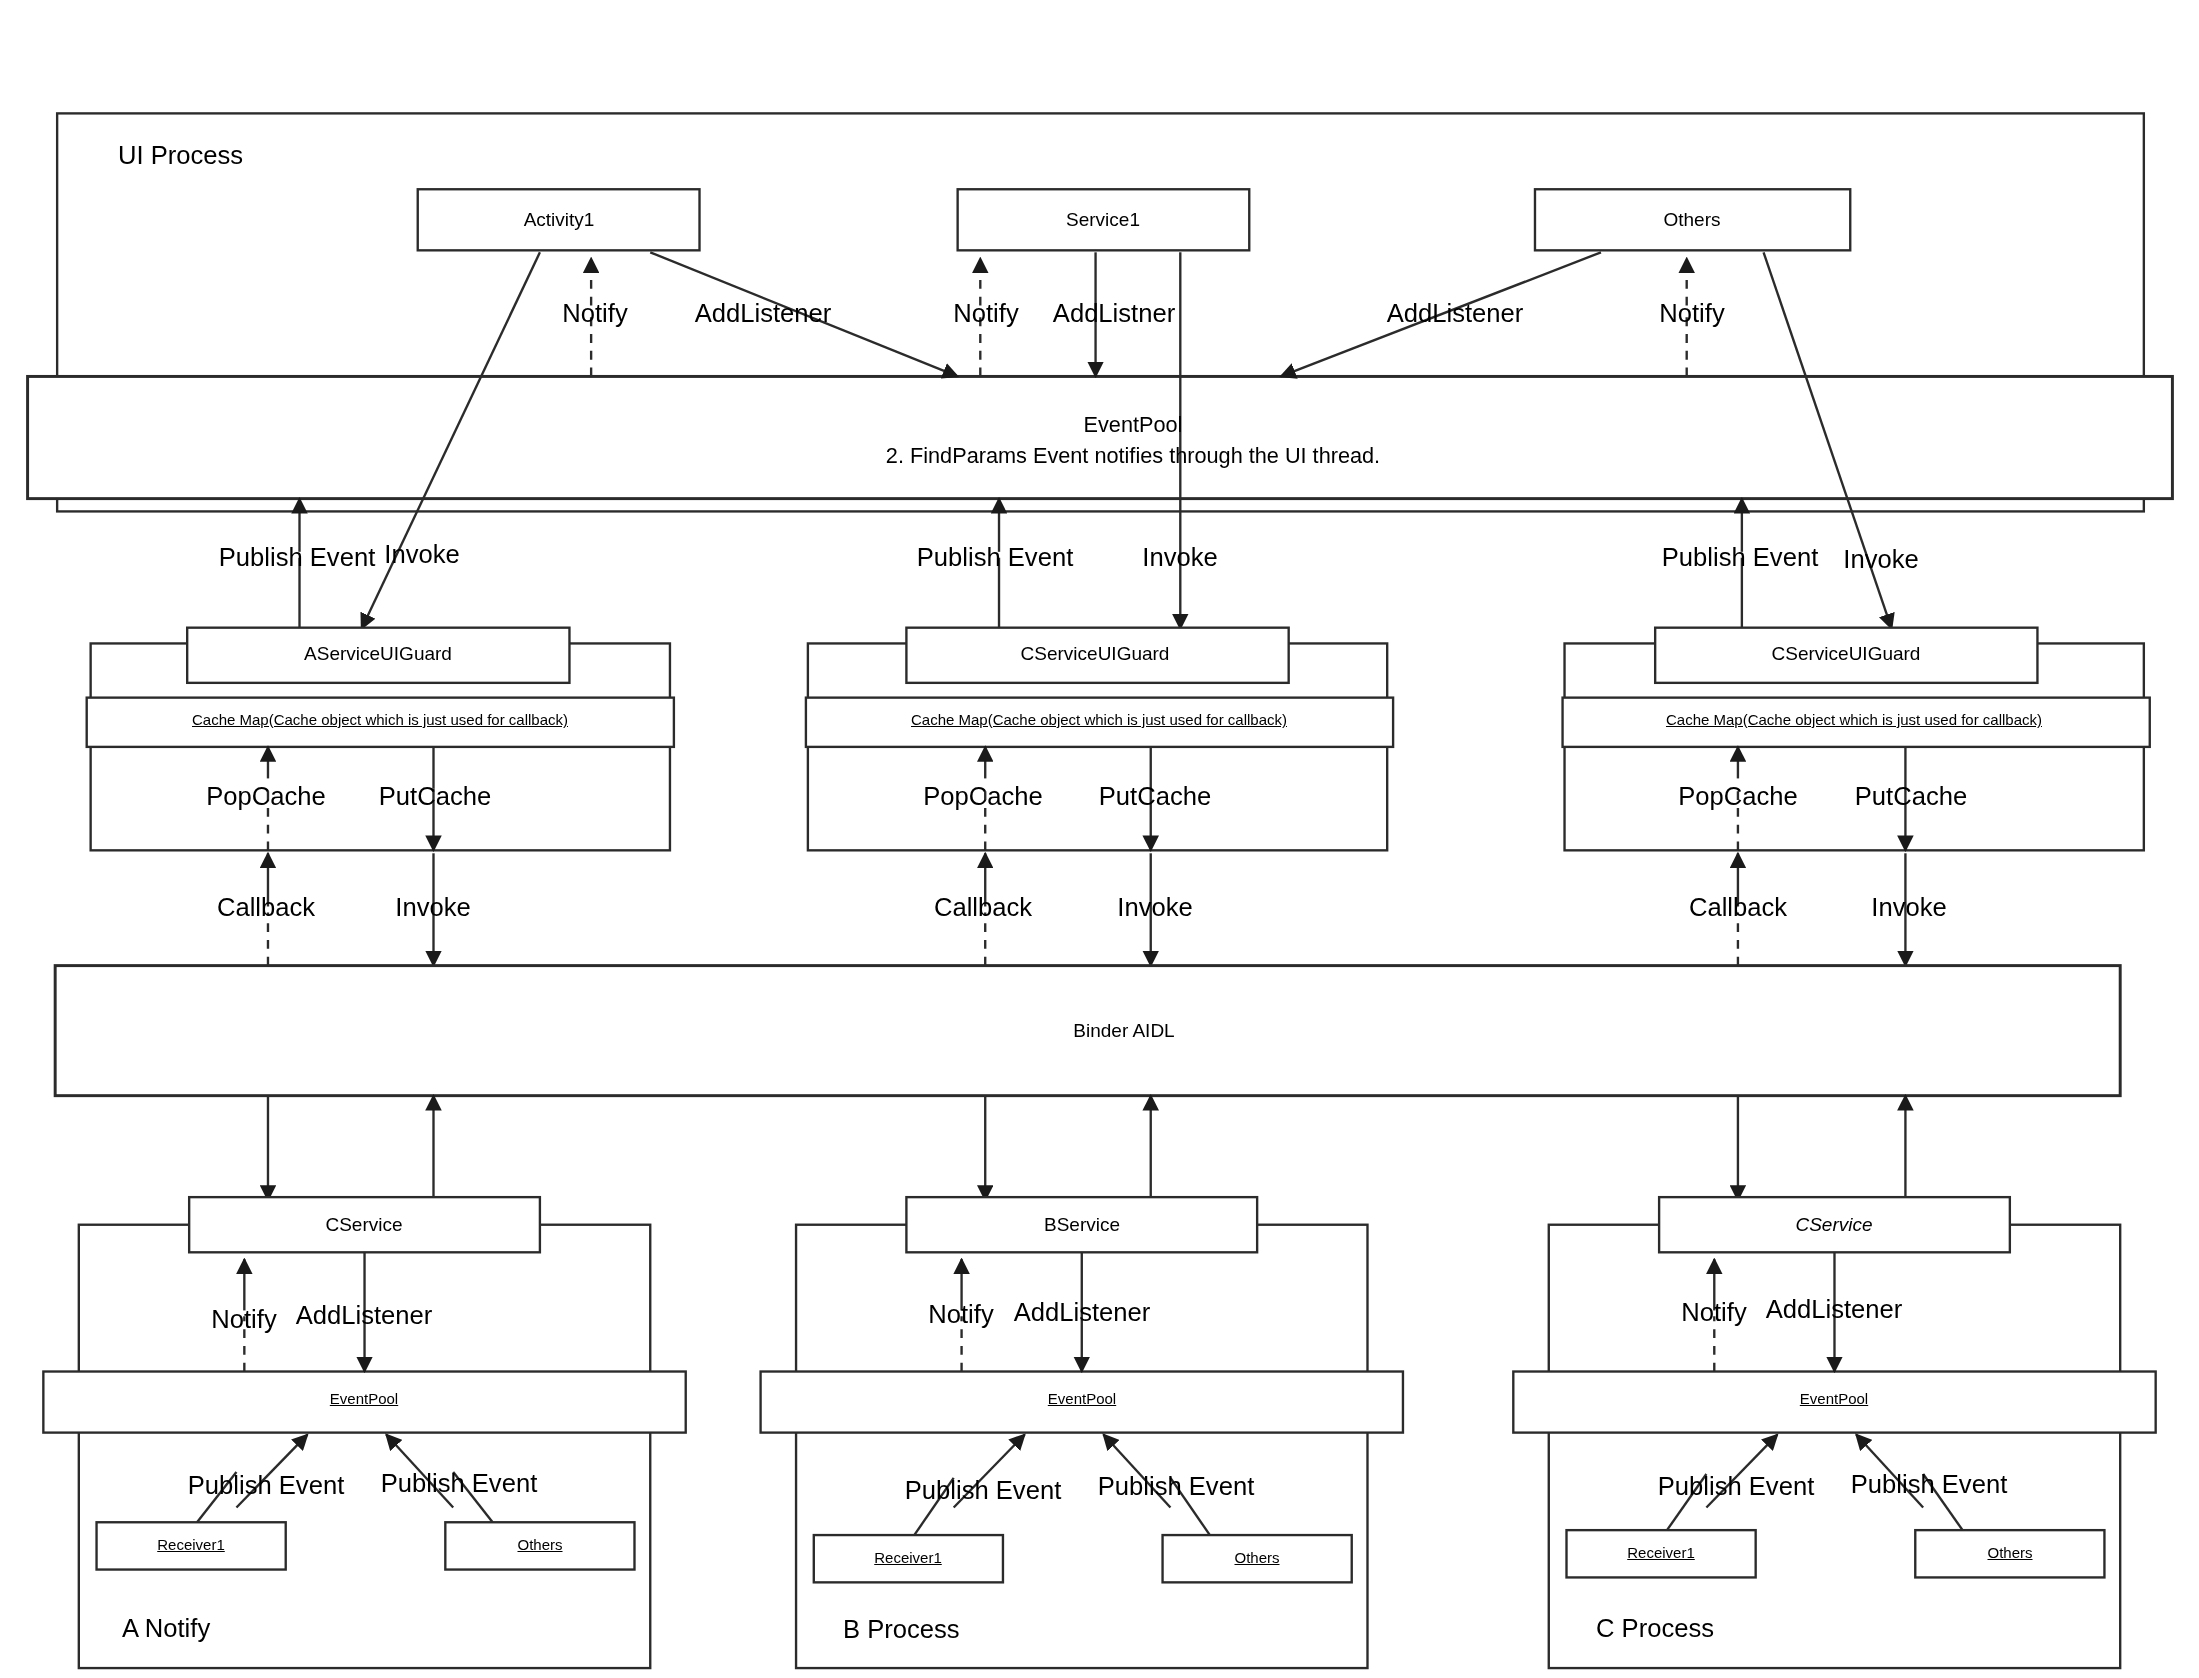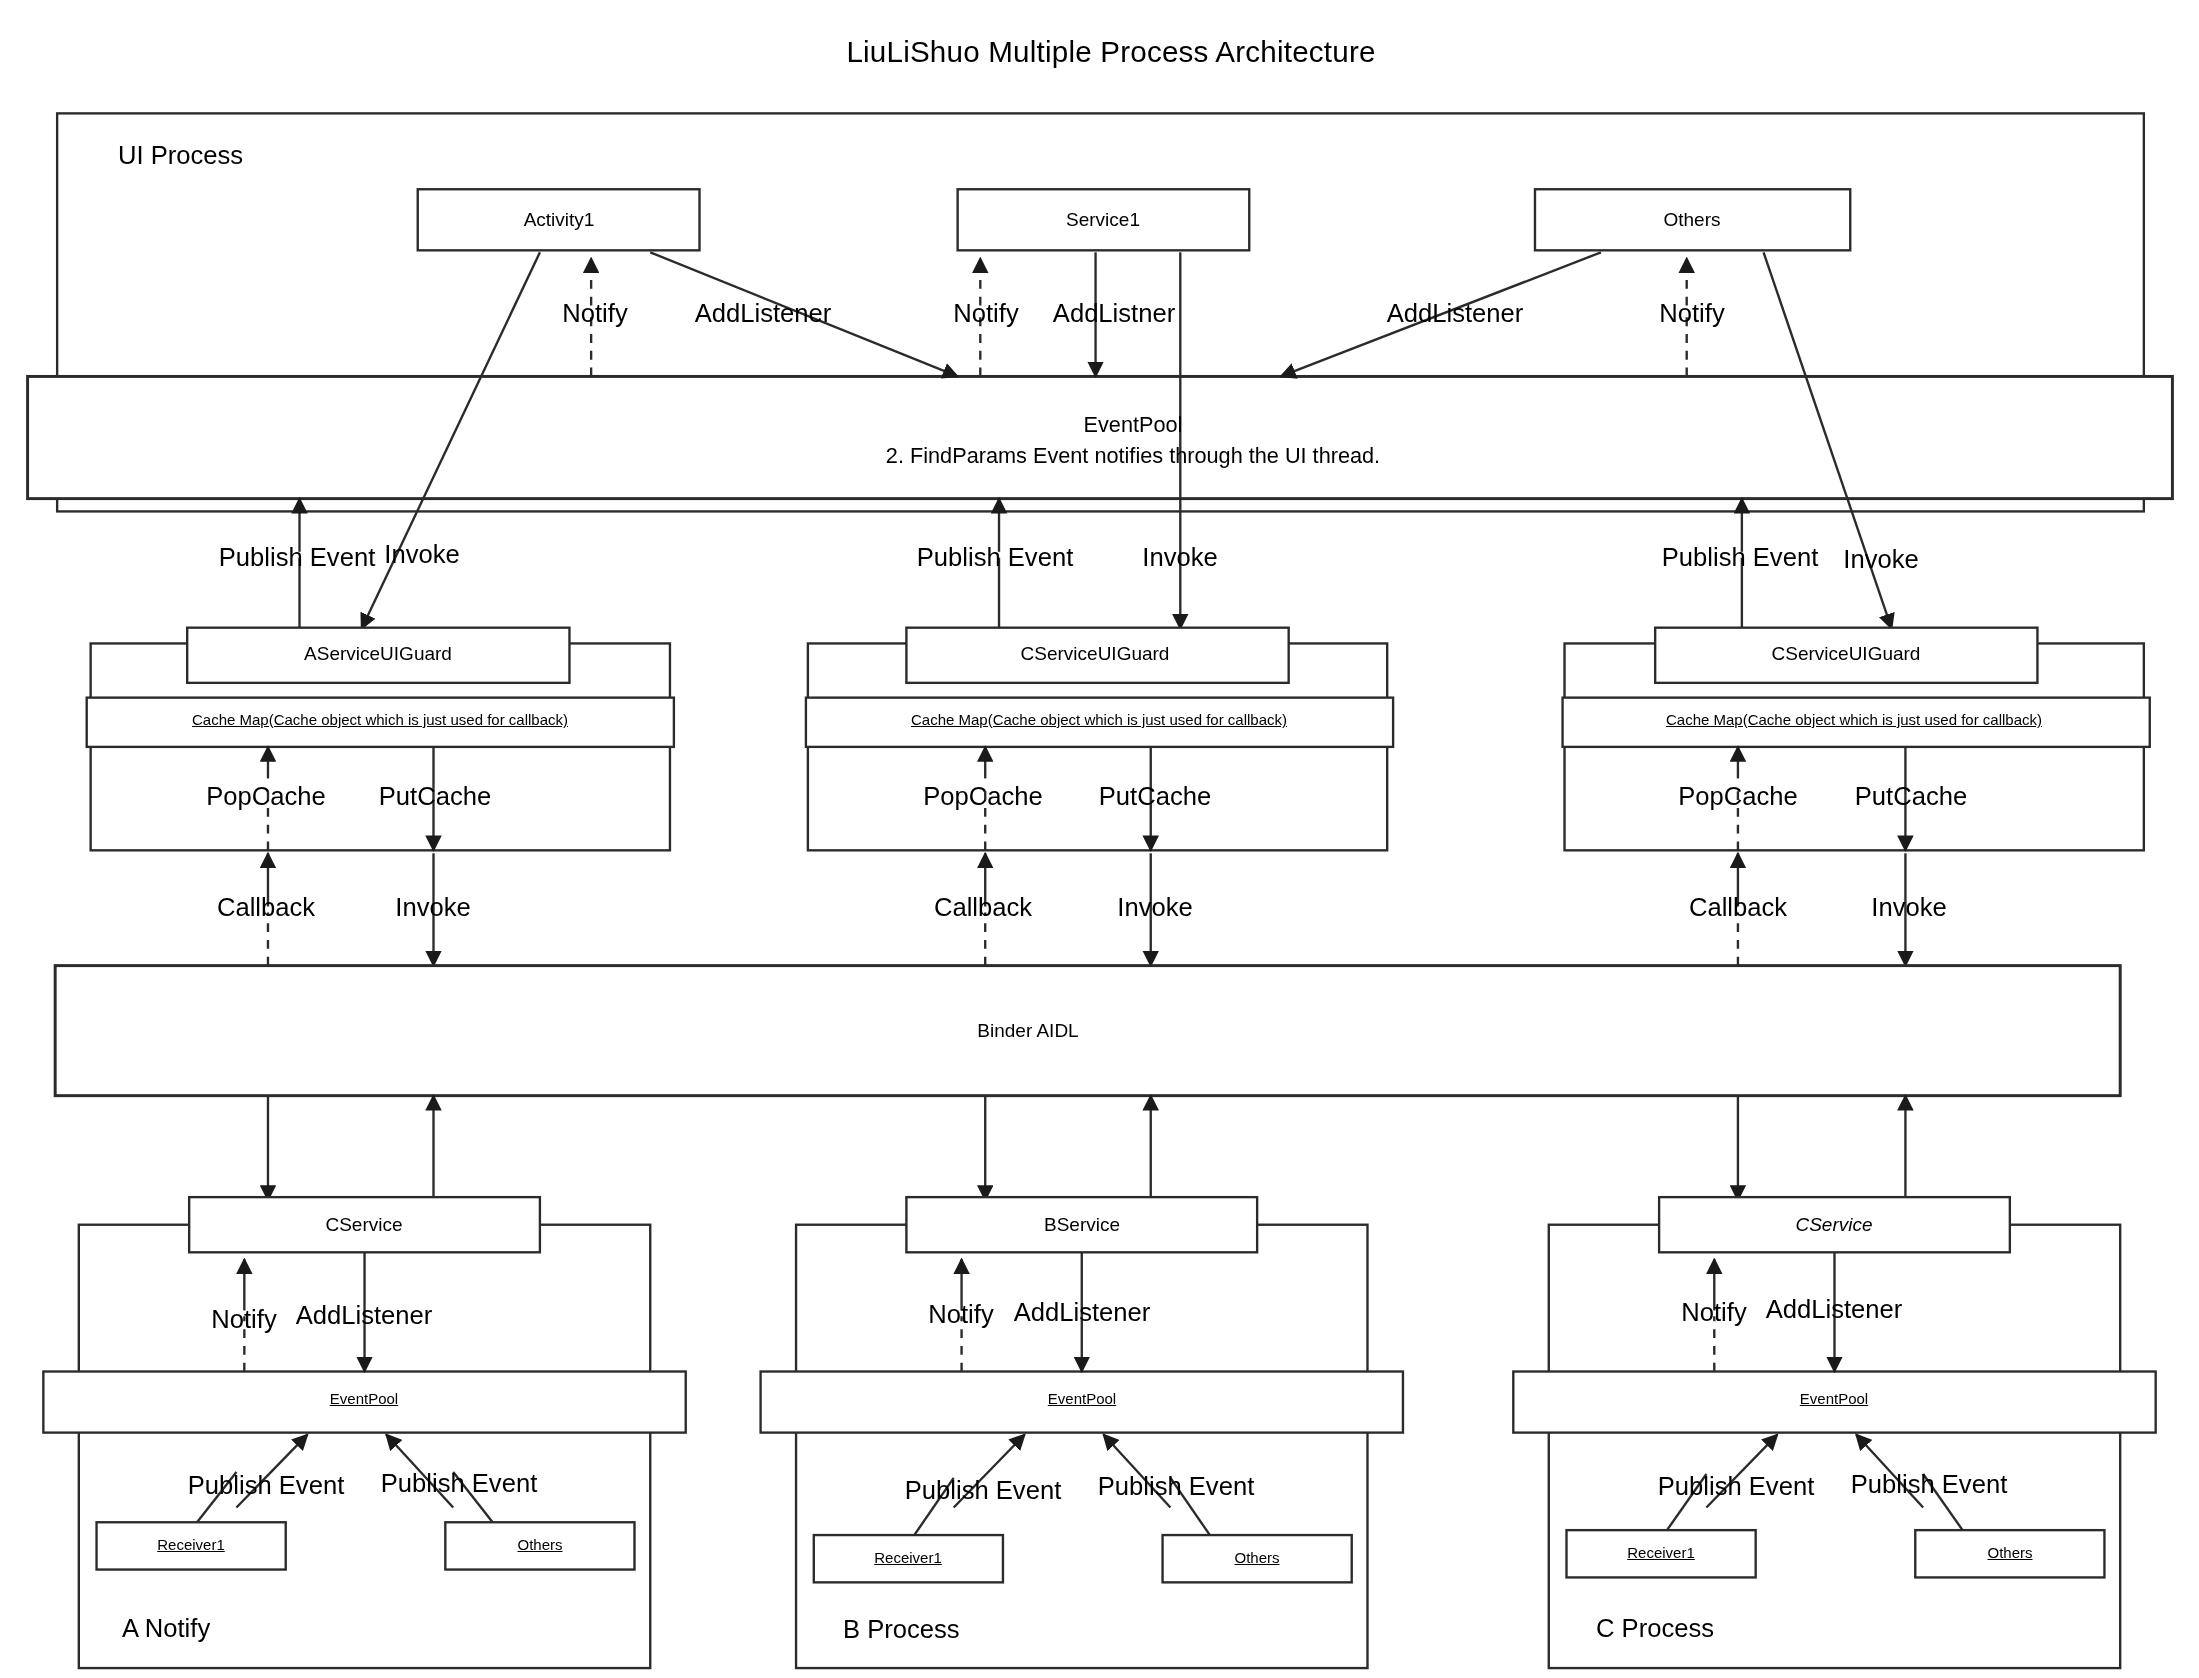--- a/index.html
+++ b/index.html
@@ -188,21 +188,20 @@
       <line x1="1732" y1="1530" x2="1804" y2="1456" marker-end="url(#arrow)"></line>
       <line x1="1952" y1="1530" x2="1884" y2="1456" marker-end="url(#arrow)"></line>
       <rect x="1590" y="1553" width="192" height="48" fill="#fff"></rect>
       <rect x="1944" y="1553" width="192" height="48" fill="#fff"></rect>
       <line x1="1732" y1="1496" x2="1692" y2="1553"></line>
       <line x1="1952" y1="1496" x2="1992" y2="1553"></line>
 
     </g>
   </svg>
 
-  <div class="lbl title ctr" style="left:1111px; top:37px;">LiuLiShuo Multiple Process Architecture</div>
 
   <div class="lbl processlabel" style="left:118px; top:143px;">UI Process</div>
 
   <div class="lbl boxlabel ctr" style="left:559px; top:210px;">Activity1</div>
   <div class="lbl boxlabel ctr" style="left:1103px; top:210px;">Service1</div>
   <div class="lbl boxlabel ctr" style="left:1692px; top:210px;">Others</div>
 
   <div class="lbl edgelabel ctr" style="left:595px; top:301px;">Notify</div>
   <div class="lbl edgelabel ctr" style="left:763px; top:301px;">AddListener</div>
   <div class="lbl edgelabel ctr" style="left:986px; top:301px;">Notify</div>
@@ -235,21 +234,21 @@
 
   <div class="lbl edgelabel ctr" style="left:1740px; top:545px;">Publish Event</div>
   <div class="lbl edgelabel ctr" style="left:1881px; top:547px;">Invoke</div>
   <div class="lbl boxlabel ctr" style="left:1846px; top:644px;">CServiceUIGuard</div>
   <div class="lbl smallbox ctr" style="left:1854px; top:712px;">Cache Map(Cache object which is just used for callback)</div>
   <div class="lbl edgelabel ctr" style="left:1738px; top:784px;">PopCache</div>
   <div class="lbl edgelabel ctr" style="left:1911px; top:784px;">PutCache</div>
   <div class="lbl edgelabel ctr" style="left:1738px; top:895px;">Callback</div>
   <div class="lbl edgelabel ctr" style="left:1909px; top:895px;">Invoke</div>
 
-  <div class="lbl boxlabel ctr" style="left:1028px; top:1021px;">Binder AIDL</div>
+  <div class="lbl boxlabel ctr" style="left:1124px; top:1021px;">Binder AIDL</div>
 
   <div class="lbl boxlabel ctr" style="left:364px; top:1215px;">CService</div>
   <div class="lbl edgelabel ctr" style="left:244px; top:1307px;">Notify</div>
   <div class="lbl edgelabel ctr" style="left:364px; top:1303px;">AddListener</div>
   <div class="lbl smallbox ctr" style="left:364px; top:1391px;">EventPool</div>
   <div class="lbl edgelabel ctr" style="left:266px; top:1473px;">Publish Event</div>
   <div class="lbl edgelabel ctr" style="left:459px; top:1471px;">Publish Event</div>
   <div class="lbl smallbox ctr" style="left:191px; top:1537px;">Receiver1</div>
   <div class="lbl smallbox ctr" style="left:540px; top:1537px;">Others</div>
   <div class="lbl processlabel" style="left:122px; top:1616px;">A Notify</div>

